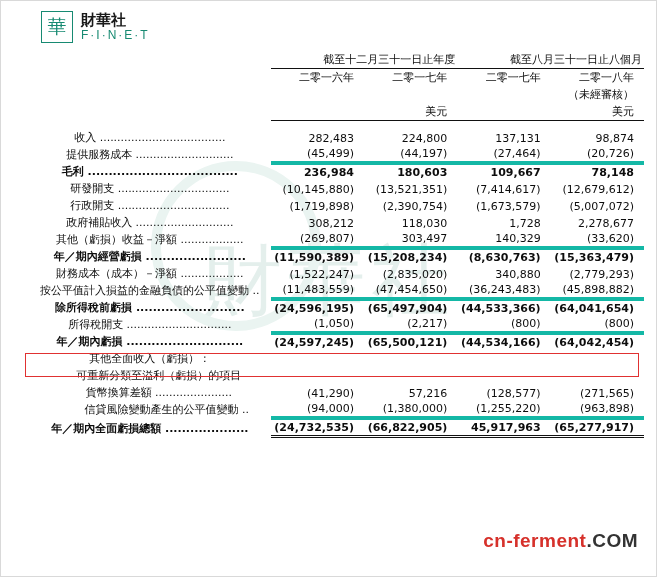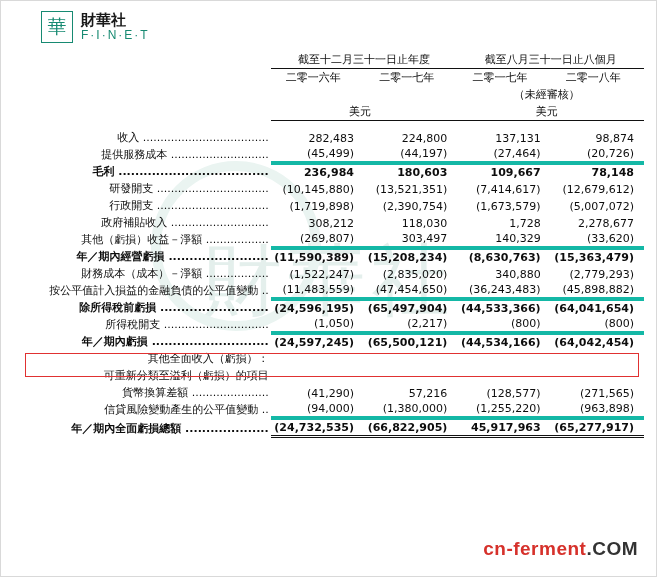--- a/index.html
+++ b/index.html
@@ -103,31 +103,31 @@
     color: #0d0d0d;
     font-family: "DejaVu Sans", sans-serif;
   }
   table.fin td {
     padding: 1px 2px;
     vertical-align: bottom;
     white-space: nowrap;
   }
   .label-col {
     width: 276px;
-    text-align: right;
+    text-align: center;
     padding-left: 16px !important;
     margin-top: 24px;
   }
   .num {
     text-align: right;
     width: 88px;
     padding-right: 10px !important;
   }
   .hdr-center {
-    text-align: center;
+    text-align: right;
   }
   .bold {
     font-weight: bold;
   }
   .rule-top-group {
     border-top: 4px solid #14b8a6;
   }
   .rule-bottom {
     border-bottom: 1px solid #111;
   }
@@ -160,21 +160,21 @@
     width: 612px;
     height: 22px;
     border: 1.5px solid #e03131;
     z-index: 3;
     pointer-events: none;
   }
 
   .footer-brand {
     position: absolute;
     right: 18px;
-    bottom: 16px;
+    bottom: 24px;
     z-index: 4;
     font-family: "Liberation Sans", sans-serif;
     font-size: 19px;
     font-weight: bold;
     letter-spacing: 0.5px;
   }
   .fb-red { color: #d6312b; }
   .fb-dark { color: #333333; }
 </style>
 </head>

